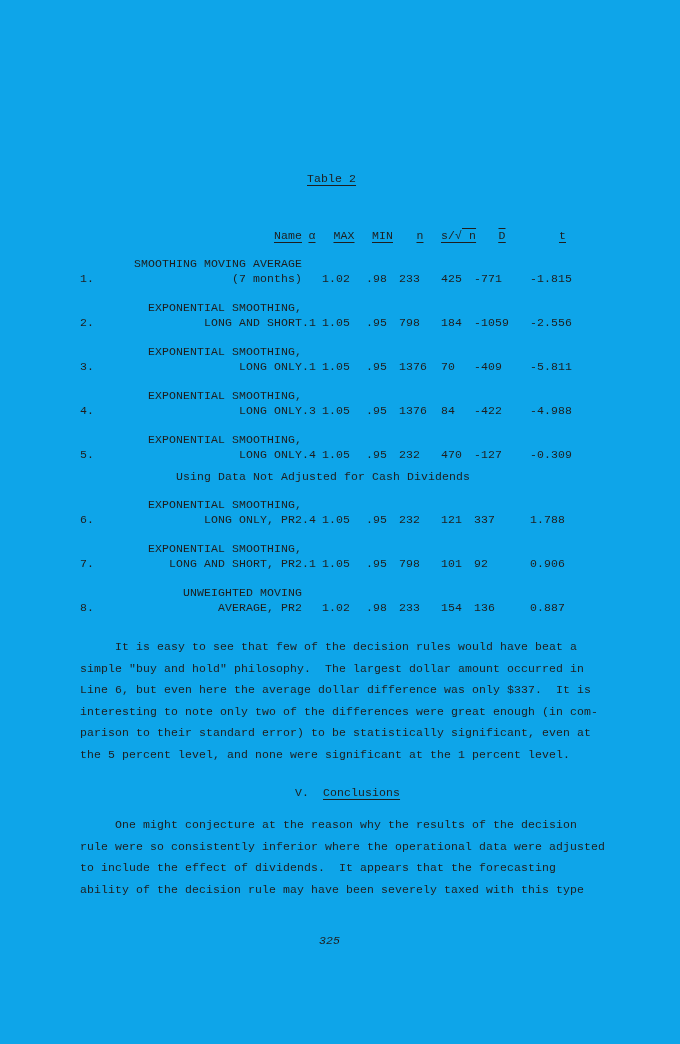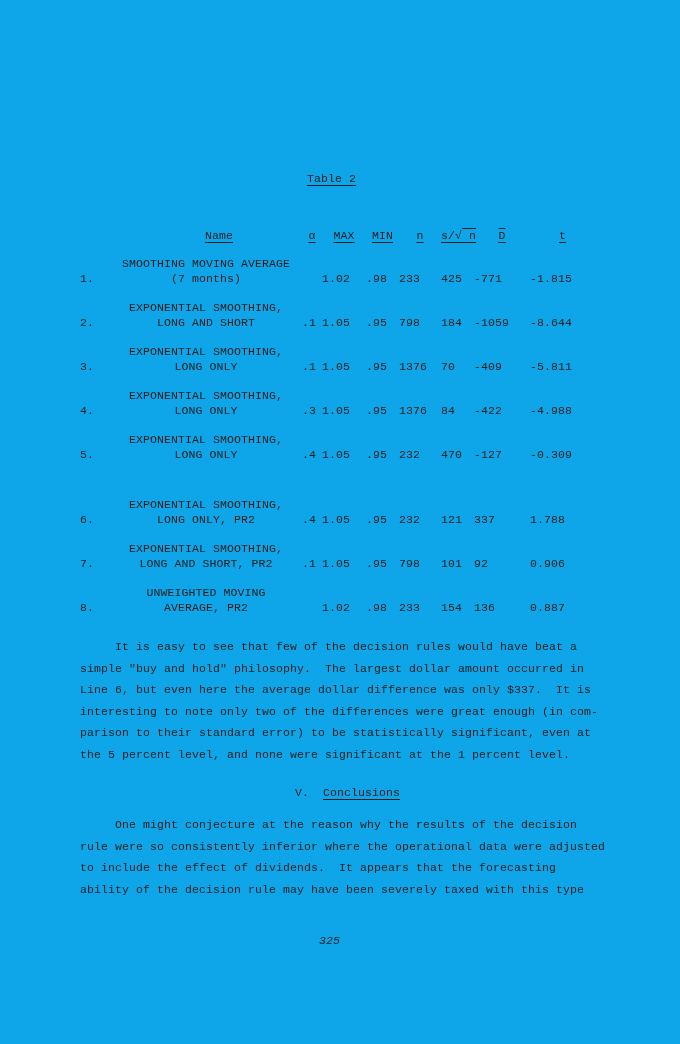--- a/index.html
+++ b/index.html
@@ -47,21 +47,21 @@
   }
   table.datatable td {
     vertical-align: bottom;
     padding: 0 0 14px 0;
     overflow: visible;
     white-space: nowrap;
   }
   table.datatable thead td { padding-bottom: 13px; }
   table.datatable tbody tr:last-child td { padding-bottom: 0; }
   .td-num  { text-align: left; }
-  .td-name { text-align: center; font-family: Liberation Mono, monospace; }
+  .td-name { text-align: right; font-family: Liberation Mono, monospace; }
   .th-name { padding-left: 26px !important; }
   .td-r { }
   .td-c { text-align: center; }
 
   
   .para {
     position: absolute;
     left: 80px;
     width: 545px;
     white-space: pre-wrap;
@@ -126,21 +126,21 @@
             <td class="td-name">
               <div>EXPONENTIAL SMOOTHING,</div>
               <div>LONG AND SHORT</div>
             </td>
             <td class="td-r">.1</td>
             <td class="td-r">1.05</td>
             <td class="td-r">.95</td>
             <td class="td-r">798</td>
             <td class="td-r">184</td>
             <td class="td-r">-1059</td>
-            <td class="td-r">-8.644</td>
+            <td class="td-r">-2.556</td>
           </tr>
           <tr>
             <td class="td-num">3.</td>
             <td class="td-name">
               <div>EXPONENTIAL SMOOTHING,</div>
               <div>LONG ONLY</div>
             </td>
             <td class="td-r">.1</td>
             <td class="td-r">1.05</td>
             <td class="td-r">.95</td>
@@ -174,20 +174,21 @@
             <td class="td-r">.95</td>
             <td class="td-r">232</td>
             <td class="td-r">470</td>
             <td class="td-r">-127</td>
             <td class="td-r">-0.309</td>
           </tr>
         </tbody>
     </table>
   </div>
 
+  <div id="section2-heading" class="abs">Using Data Not Adjusted for Cash Dividends</div>
 
   <div id="table-section2" class="datatable-wrap">
     <table class="datatable">
       <colgroup>
         <col style="width:30px">
           <col style="width:192px">
           <col style="width:20px">
         <col style="width:44px">
           <col style="width:33px">
           <col style="width:42px">

